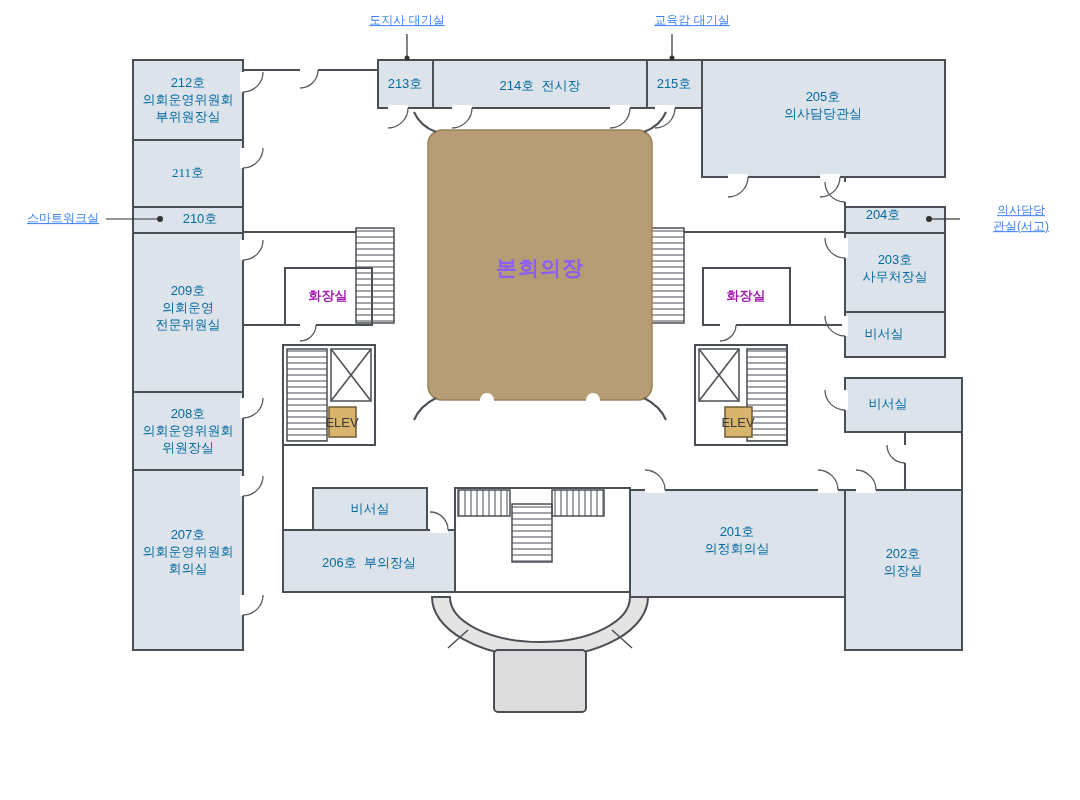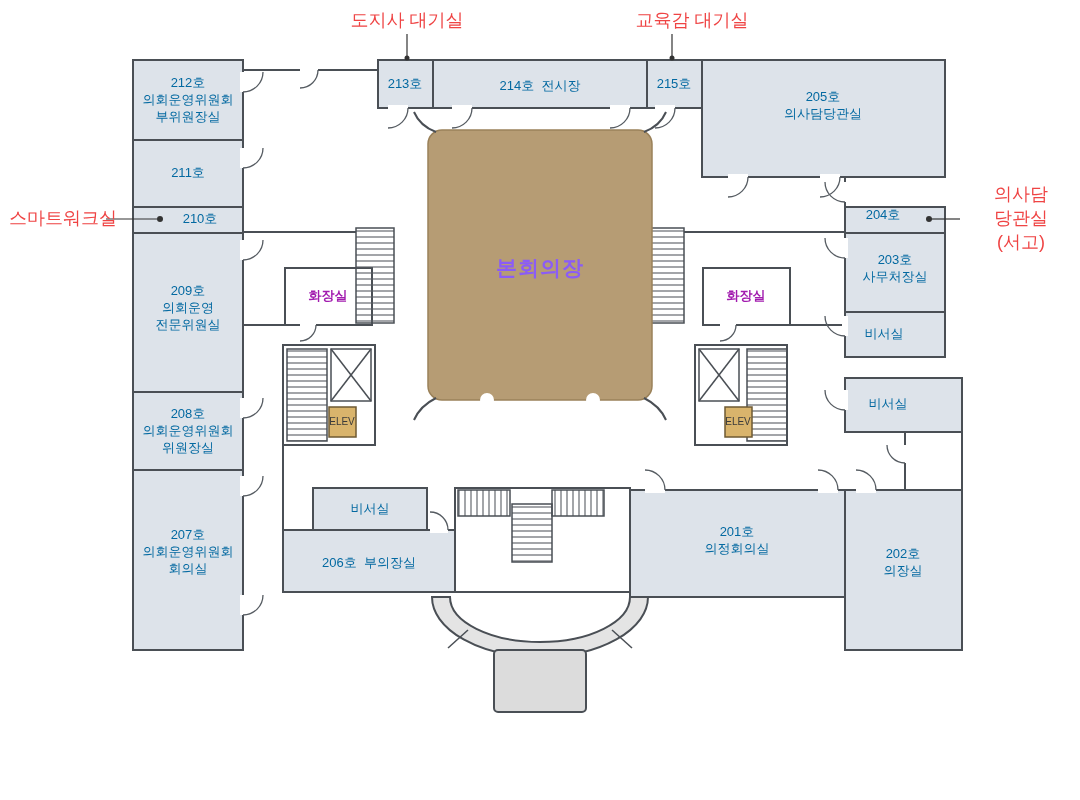--- a/index.html
+++ b/index.html
@@ -8,22 +8,22 @@
     font-family:"Liberation Sans","DejaVu Sans",sans-serif; overflow:hidden;
   }
   svg.plan { position:absolute; left:0; top:0; }
   .lbl {
     position:absolute; transform:translate(-50%,-50%);
     white-space:pre-wrap; text-align:center;
     font-size:13px; line-height:1.32; color:#0369a1;
   }
   .lbl.hall  { font-size:21px; font-weight:700; color:#8b5cf6; letter-spacing:1px; }
   .lbl.red   { color:#a21caf; font-weight:600; }
-  .lbl.elev  { font-size:10px; color:#3a3a3a; line-height:1; }
-  .lbl.callout { font-size:18px; color:#ef4444; }
+  .lbl.elev  { font-size:13px; color:#3a3a3a; line-height:1; }
+  .lbl.callout { font-size:12px; color:#3b82f6;text-decoration:underline; }
 </style>
 </head>
 <body>
 
 <div class="stage">
 
 <svg class="plan" width="1080" height="800" viewBox="0 0 1080 800">
   <defs>
     <pattern id="hatchH" width="8" height="6" patternUnits="userSpaceOnUse">
       <line x1="0" y1="3" x2="8" y2="3" stroke="#565b61" stroke-width="1.1"></line>
@@ -178,21 +178,21 @@
 </svg>
 
 <div class="lbl callout" style="left:407px;  top:21px;">도지사 대기실</div>
 <div class="lbl callout" style="left:672px;  top:21px;margin-left:20px;">교육감 대기실</div>
 <div class="lbl callout" style="left:63px;   top:219px;">스마트워크실</div>
 <div class="lbl callout" style="left:1021px; top:219px;">의사담당관실(서고)</div>
 
 <div class="lbl" style="left:188px; top:100px;">212호
 의회운영위원회
 부위원장실</div>
-<div class="lbl" style="left:188px; top:173px;">211호</div>
+<div class="lbl" style="left:188px; top:173px;font-family:Liberation Serif, serif;">211호</div>
 <div class="lbl" style="left:180px; top:219px;margin-left:20px;">210호</div>
 <div class="lbl" style="left:188px; top:308px;">209호
 의회운영
 전문위원실</div>
 <div class="lbl" style="left:188px; top:431px;">208호
 의회운영위원회
 위원장실</div>
 <div class="lbl" style="left:188px; top:552px;">207호
 의회운영위원회
 회의실</div>

